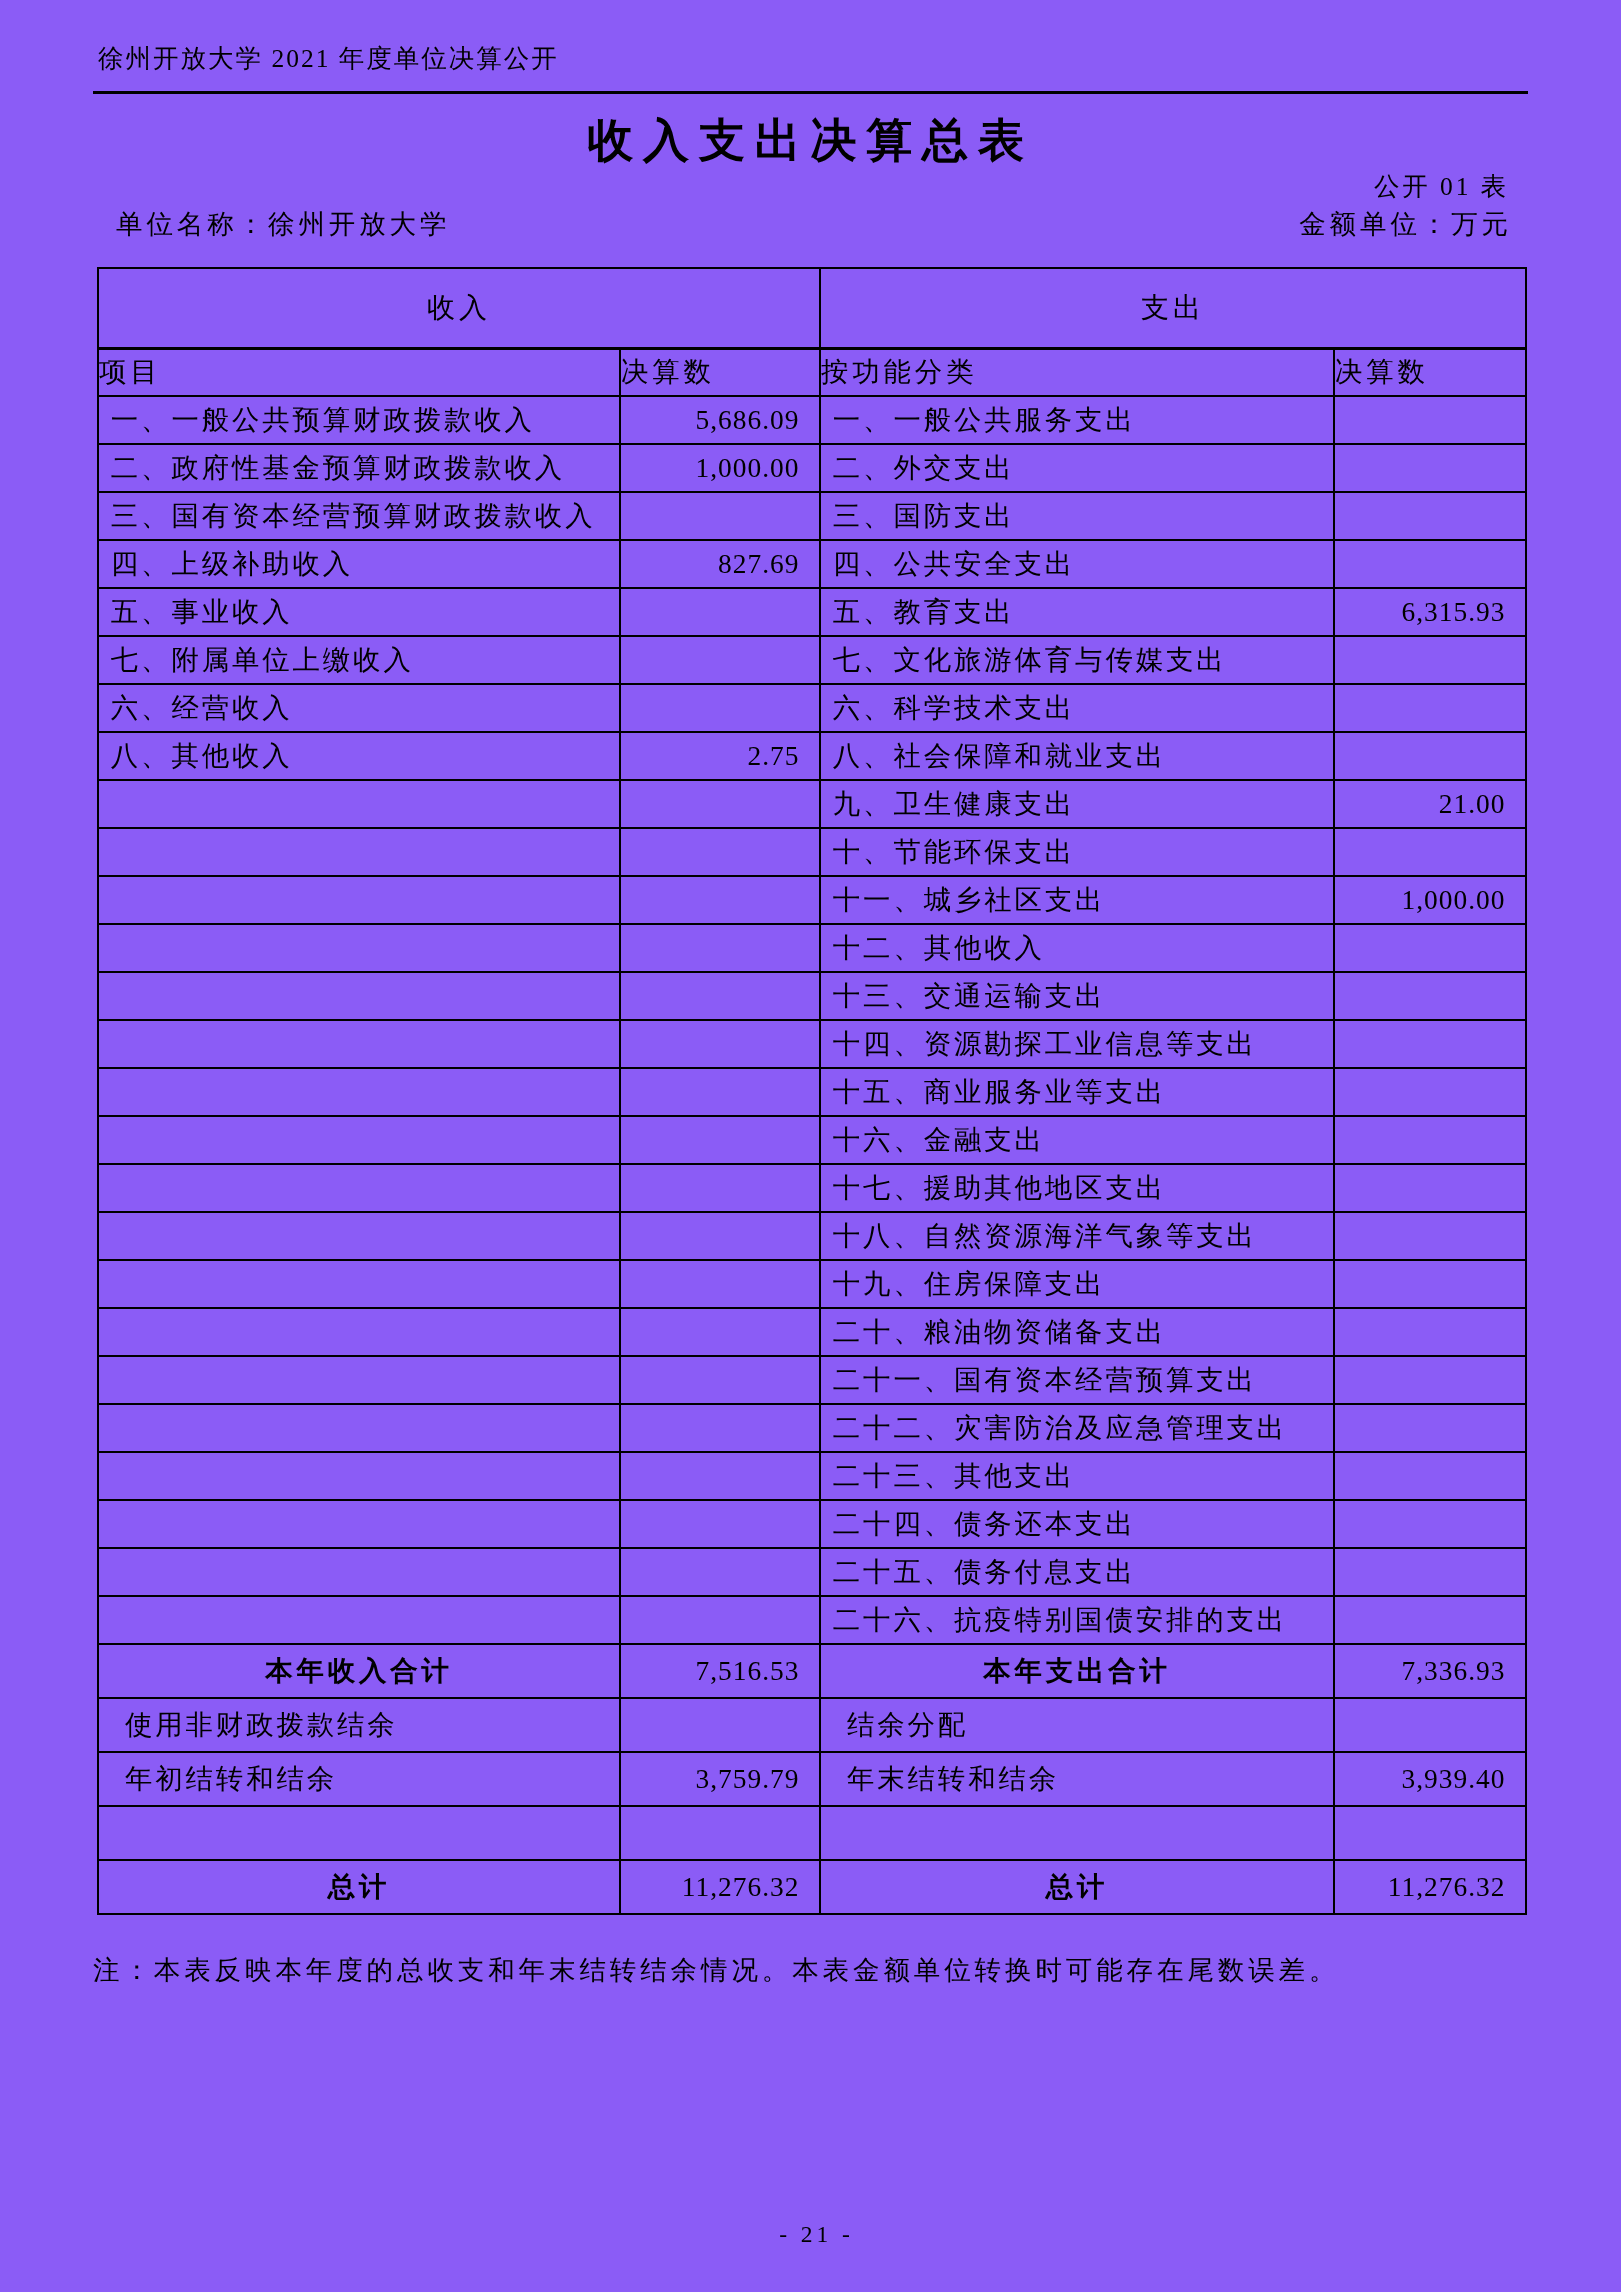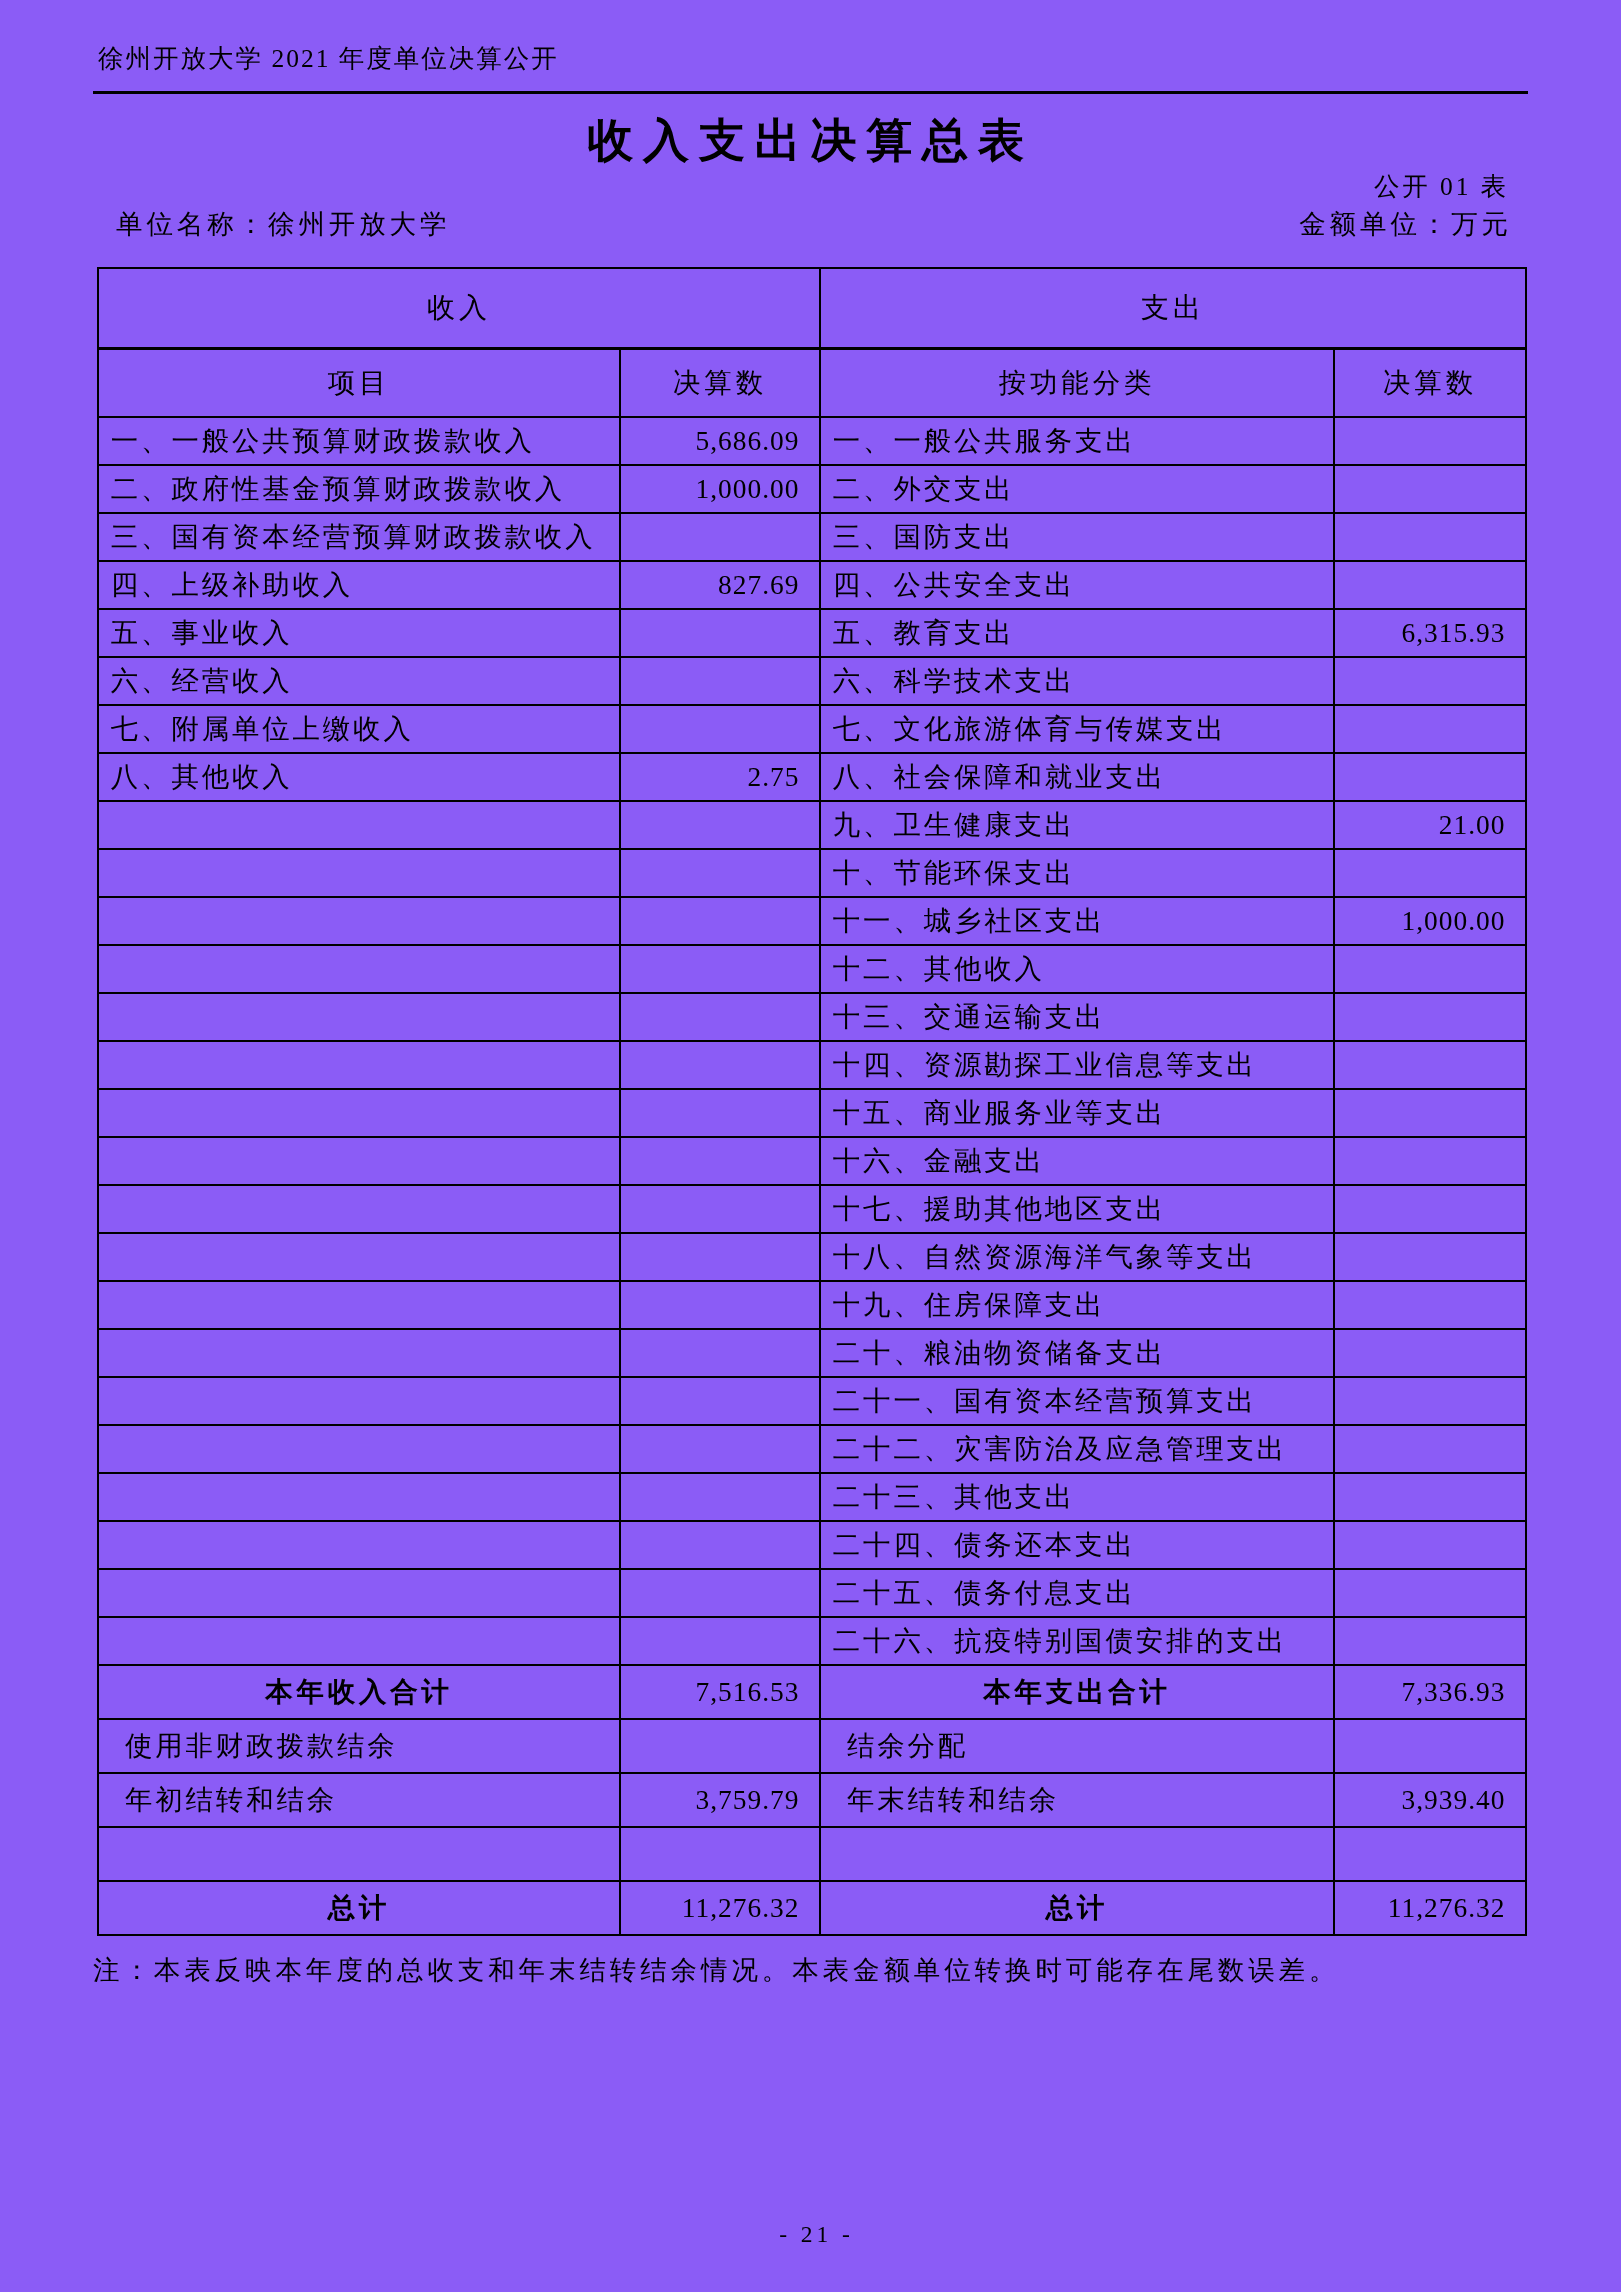--- a/index.html
+++ b/index.html
@@ -32,21 +32,21 @@
   .sheet-wrap { position:absolute; top:267px; left:97px; }
   table.sheet {
     border-collapse:collapse; table-layout:fixed; width:1428px;
     border:2.9px solid #000;
   }
   table.sheet th, table.sheet td {
     border:2px solid #000; font-weight:normal; font-size:27.4px;
     vertical-align:middle; white-space:nowrap; overflow:hidden;
   }
   thead tr.group-row th { height:80px; border-bottom:3.9px solid #000; font-size:28px; letter-spacing:3.9px; text-align:center; }
-  thead tr.col-row th { height:69px; border-bottom:2.9px solid #000; letter-spacing:3.9px; text-align:center;font-family:Liberation Mono, monospace; }
+  thead tr.col-row th { height:48px; border-bottom:2.9px solid #000; letter-spacing:3.9px; text-align:left;font-family:Liberation Mono, monospace; }
   tbody tr.data-row { height:48px; }
   tbody tr.summary { height:54px; }
   td.item-cell { text-align:left; padding-left:11.8px; letter-spacing:2.9px; }
   td.value-cell { text-align:right; padding-right:19.6px; letter-spacing:1px; }
   tbody tr.total td.item-cell { text-align:center; padding-left:0; font-weight:bold; letter-spacing:3.9px; }
   tbody tr.sub td.item-cell { padding-left:26px; }
   .note {
     position:absolute; top:1952px; left:93px; width:1441px;
     font-size:26.5px; letter-spacing:3.9px; white-space:nowrap;
   }
@@ -116,29 +116,29 @@
             <td class="item-cell">四、公共安全支出</td>
             <td class="value-cell"></td>
           </tr>
           <tr class="data-row">
             <td class="item-cell">五、事业收入</td>
             <td class="value-cell"></td>
             <td class="item-cell">五、教育支出</td>
             <td class="value-cell">6,315.93</td>
           </tr>
           <tr class="data-row">
+            <td class="item-cell">七、附属单位上缴收入</td>
+            <td class="value-cell"></td>
+            <td class="item-cell">七、文化旅游体育与传媒支出</td>
+            <td class="value-cell"></td>
+          </tr>
+          <tr class="data-row">
             <td class="item-cell">六、经营收入</td>
             <td class="value-cell"></td>
             <td class="item-cell">六、科学技术支出</td>
-            <td class="value-cell"></td>
-          </tr>
-          <tr class="data-row">
-            <td class="item-cell">七、附属单位上缴收入</td>
-            <td class="value-cell"></td>
-            <td class="item-cell">七、文化旅游体育与传媒支出</td>
             <td class="value-cell"></td>
           </tr>
           <tr class="data-row">
             <td class="item-cell">八、其他收入</td>
             <td class="value-cell">2.75</td>
             <td class="item-cell">八、社会保障和就业支出</td>
             <td class="value-cell"></td>
           </tr>
           <tr class="data-row">
             <td class="item-cell"></td>

